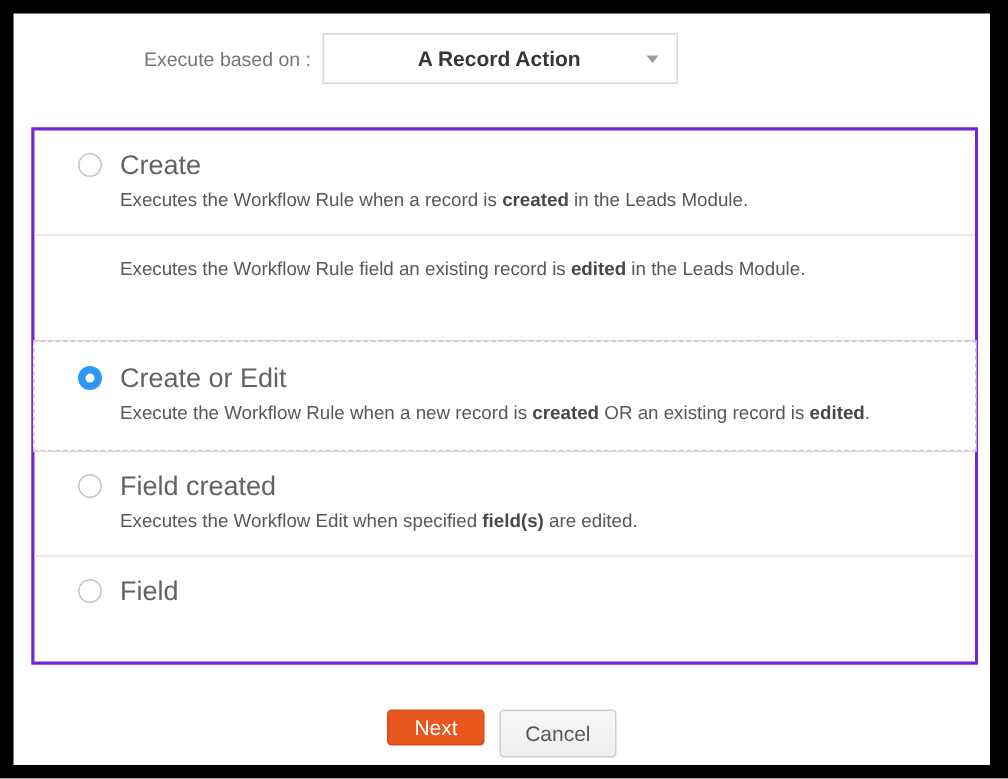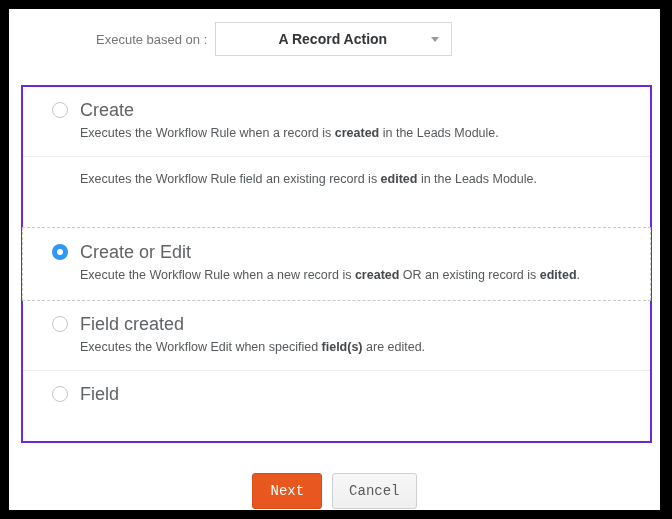--- a/index.html
+++ b/index.html
@@ -115,23 +115,23 @@
     color: #46494c;
   }
   
   .footer {
     margin-top: 30px;
     display: flex;
     justify-content: center;
     gap: 10px;
   }
   .btn {
-    height: 36px;
+    height: 24px;
     font-size: 14px;
-    font-family: Liberation Mono, monospace;
+    font-family: Liberation Sans, sans-serif;
     border-radius: 3px;
     cursor: pointer;
     display: inline-flex;
     align-items: center;
     padding: 0 17px;
   }
   .btn-next {
     background: #e8571d;
     color: #ffffff;
     border: 1px solid #d94e16;

